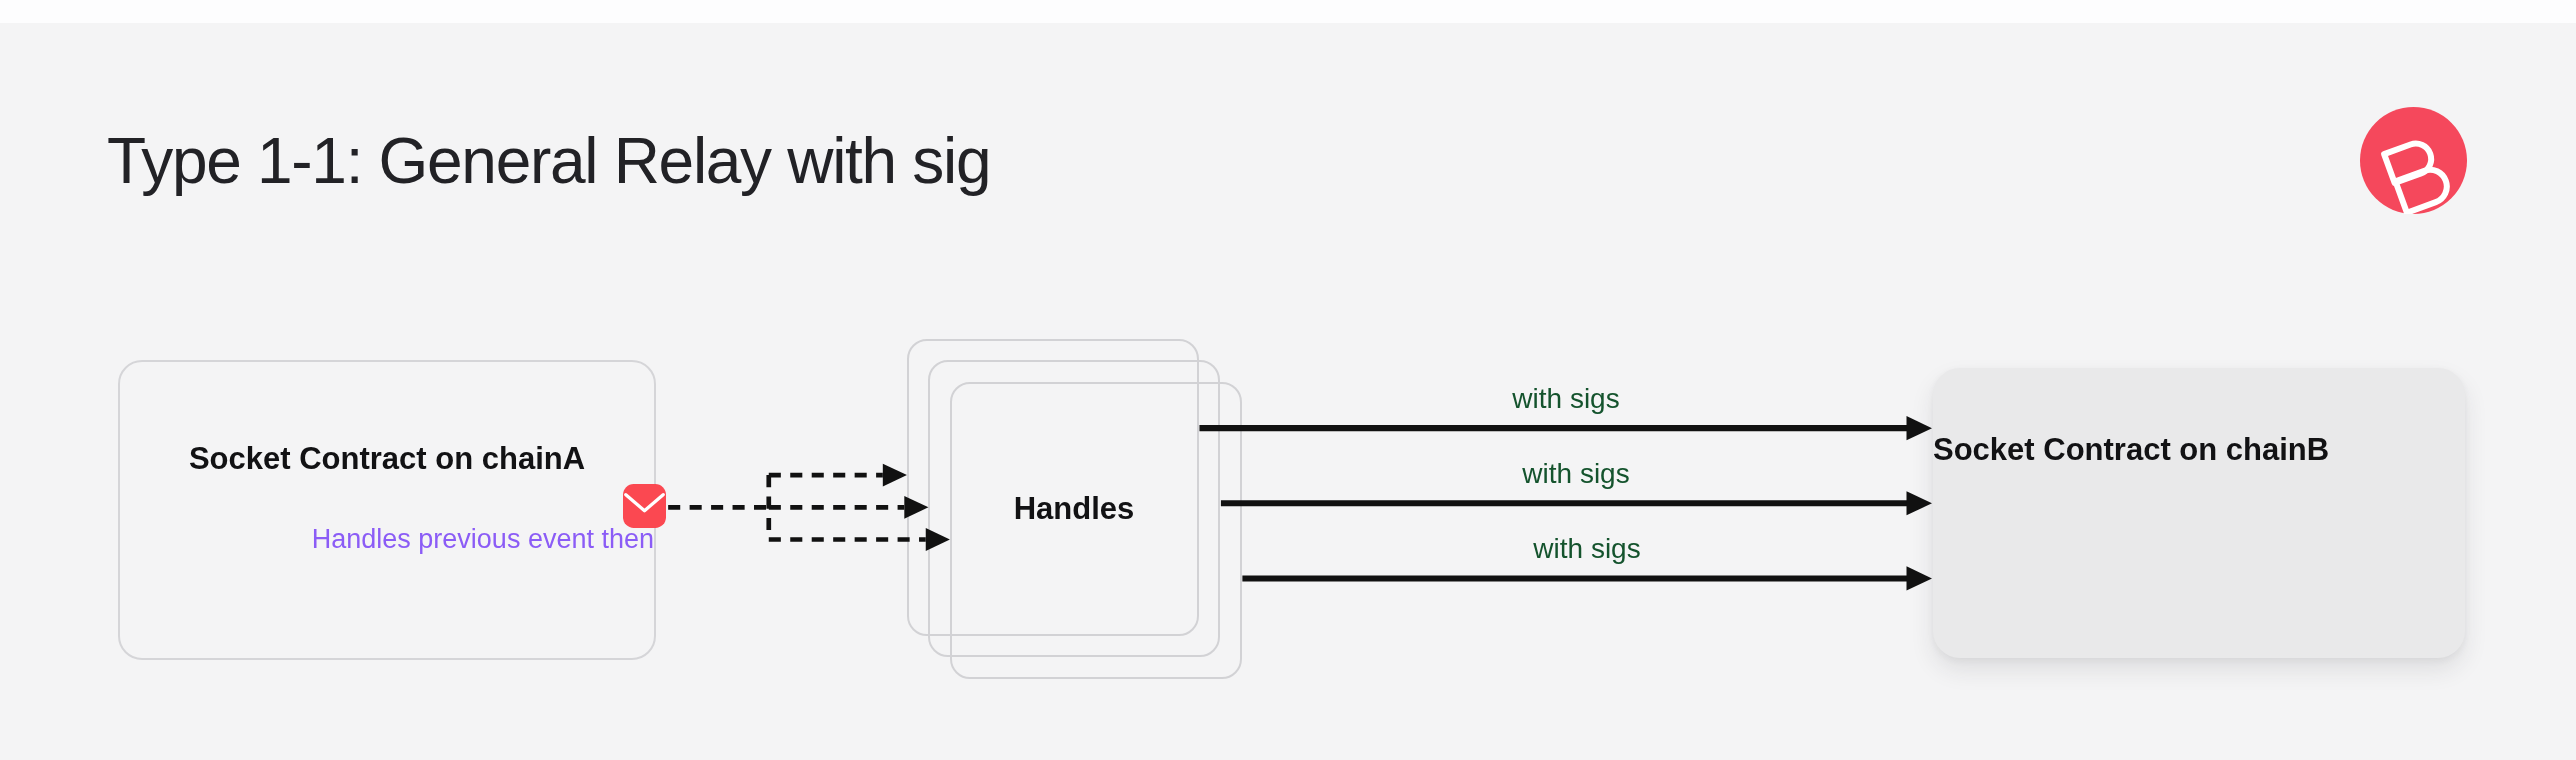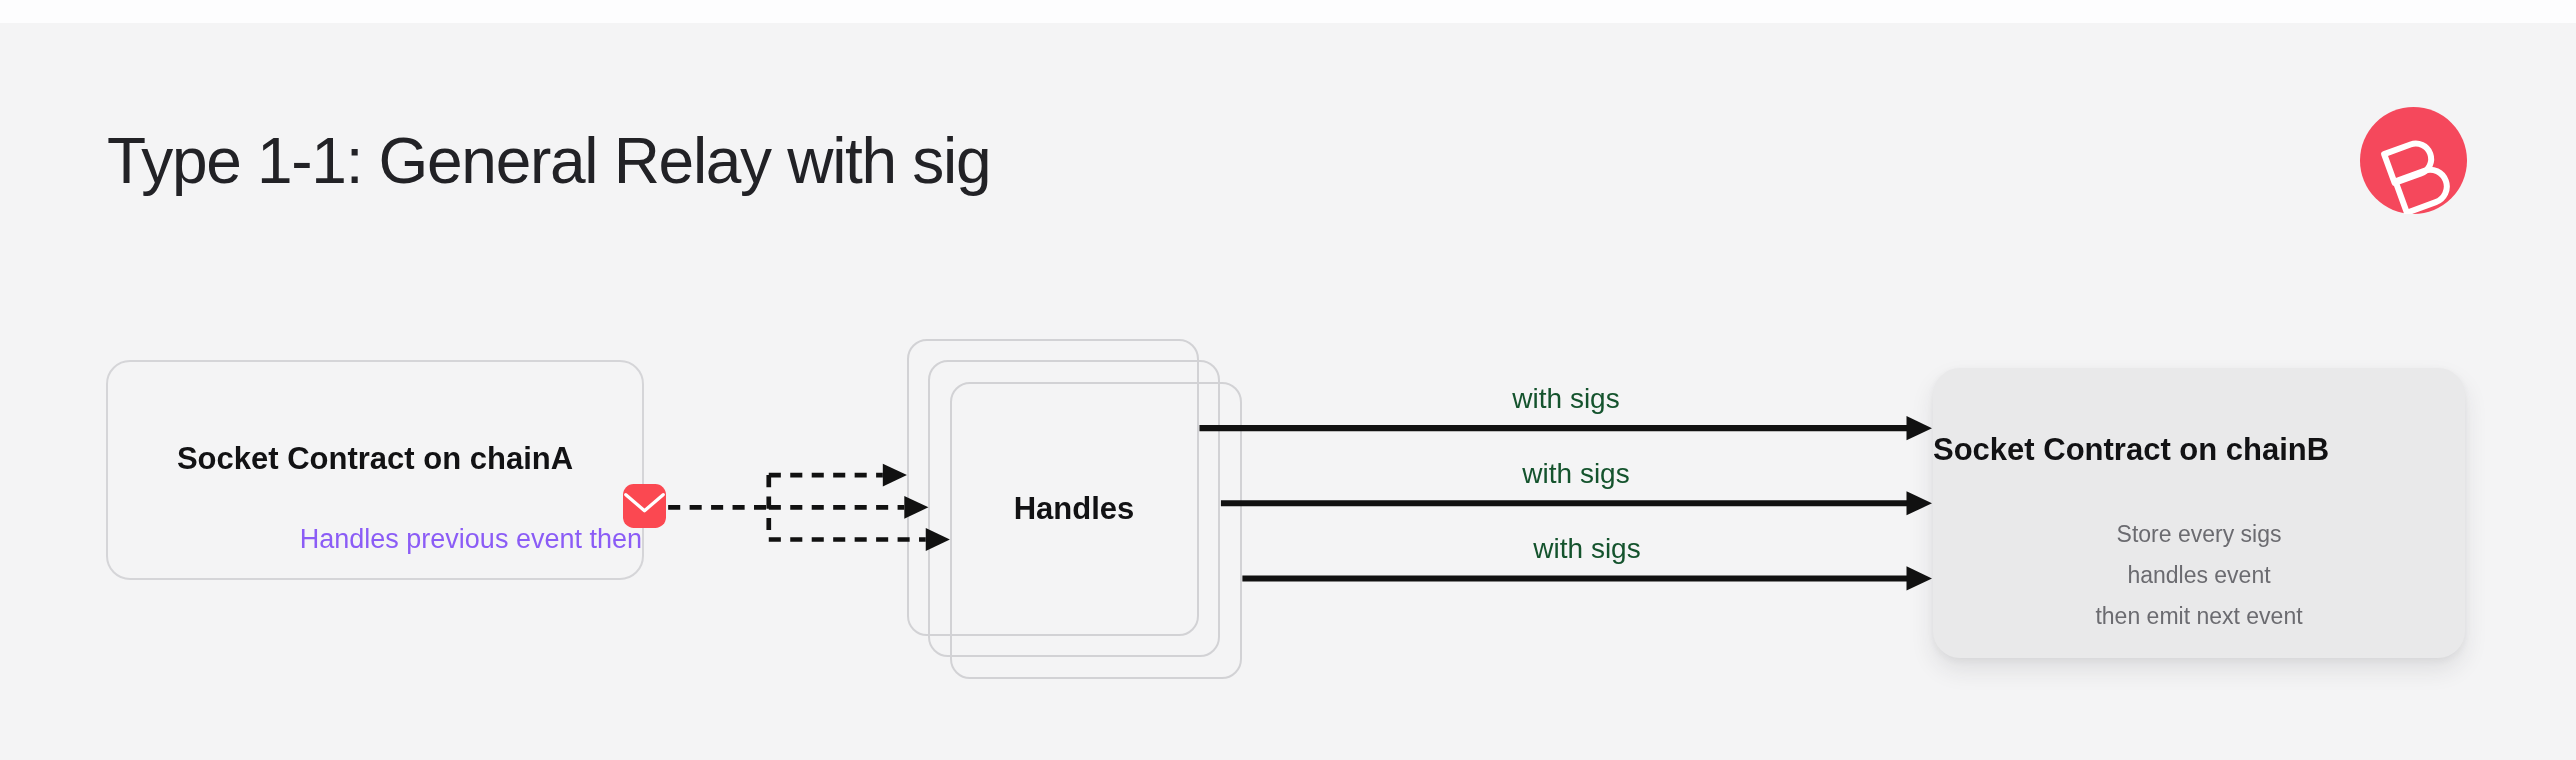--- a/index.html
+++ b/index.html
@@ -17,21 +17,21 @@
   .page-title {
     position: absolute; left: 107px; top: 124px;
     font-size: 64px; font-weight: 400; letter-spacing: -1.3px;
     color: #222226;
   }
   .brand-logo {
     position: absolute; left: 2360px; top: 107px; width: 107px; height: 107px;
   }
   
   .box-chain-a {
-    position: absolute; left: 106px; top: 360px; width: 538px; height: 220px;
+    position: absolute; left: 118px; top: 360px; width: 538px; height: 300px;
     border: 2px solid #d5d5d8; border-radius: 24px;
     background: transparent;
   }
   .box-chain-a .box-title {
     position: absolute; left: 0; top: 79px; width: 100%;
     text-align: center; font-size: 31px; font-weight: 700; color: #121214;
   }
   .box-chain-a .box-desc {
     position: absolute; left: 0; top: 153px; width: 100%;
     text-align: right; font-size: 27px; line-height: 48px; color: #8b5cf6;
@@ -109,25 +109,20 @@
   </svg>
 </div>
 
 <div class="relayer-box relayer-back"></div>
 <div class="relayer-box relayer-mid"></div>
 <div class="relayer-box relayer-front"></div>
 <div class="relayer-label">Handles</div>
 
 <div class="box-chain-b">
   <div class="box-title">Socket Contract on chainB</div>
-  <div class="box-desc">
-    <div>Store every sigs</div>
-    <div>handles event</div>
-    <div>then emit next event</div>
-  </div>
 </div>
 
 <svg class="arrows-layer" width="2576" height="761" viewBox="0 0 3840 1134">
 
   <g stroke="#111111" stroke-width="7" fill="none" stroke-dasharray="18 14">
     <path d="M 996 756 H 1146"></path>
     <path d="M 1146 708 V 804"></path>
     <path d="M 1146 708 H 1316"></path>
     <path d="M 1146 756 H 1348"></path>
     <path d="M 1146 804 H 1380"></path>

